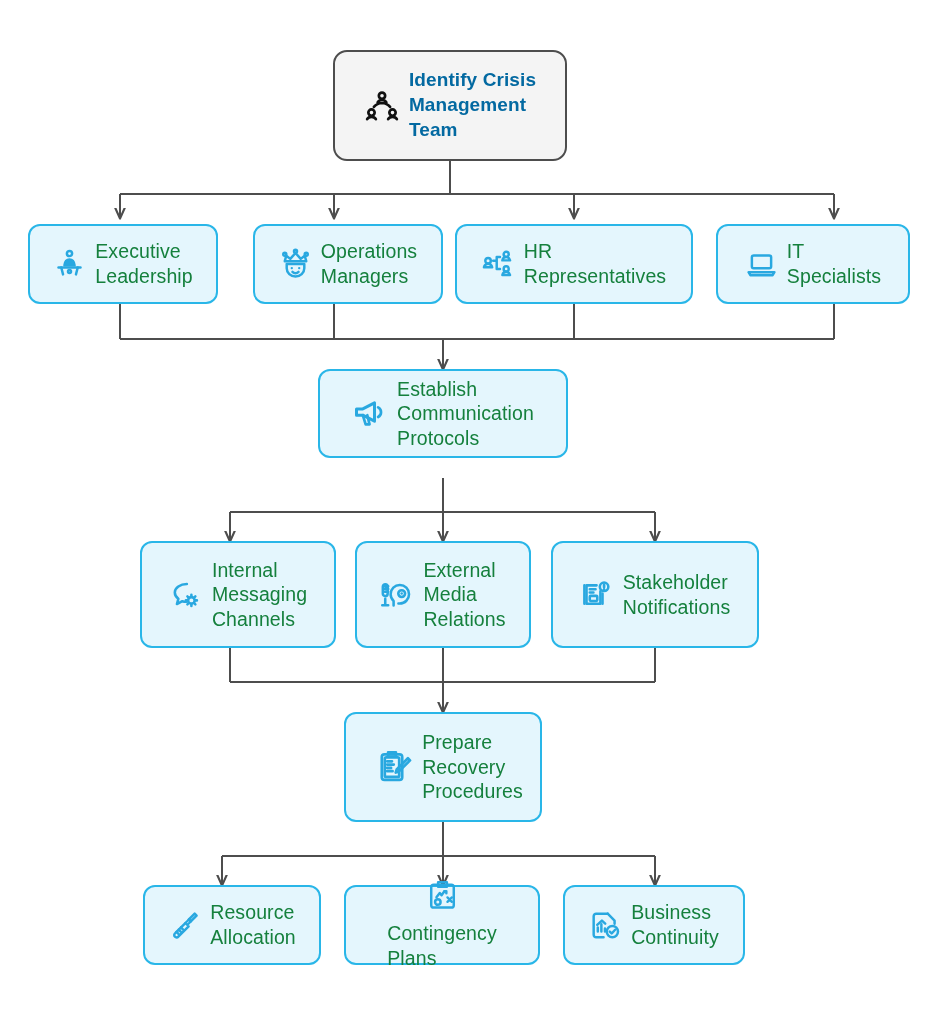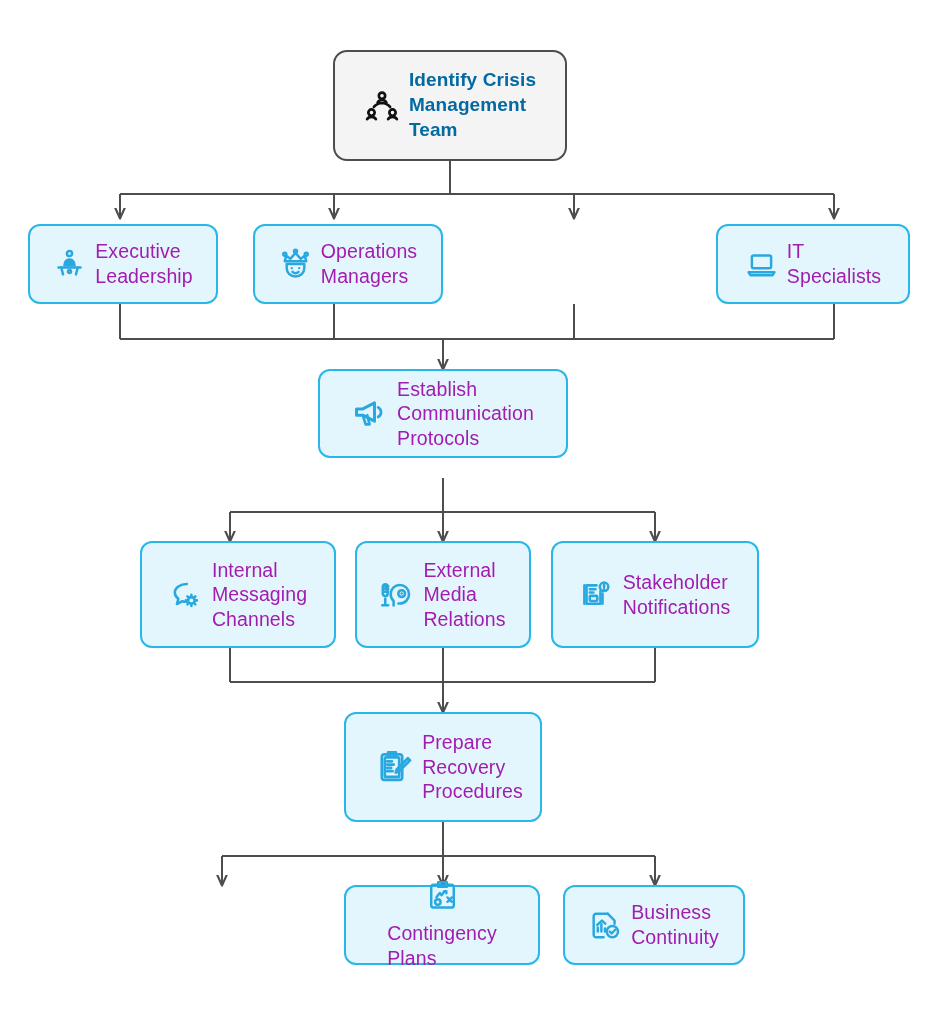--- a/index.html
+++ b/index.html
@@ -69,21 +69,21 @@
 
   .node.root .node-label {
     color: #0369a1;
     font-weight: bold;
     font-size: 19px;
     line-height: 1.3;
     text-align: left;
   }
 
   .node.step .node-label {
-    color: #a21caf;
+    color: #15803d;
     font-weight: normal;
     text-align: left;
   }
 
   
   .ico-dark { stroke: #111111; fill: none; stroke-width: 1.8;
               stroke-linecap: round; stroke-linejoin: round; }
   .ico-cy   { stroke: #29a8e0; fill: none; stroke-width: 1.8;
               stroke-linecap: round; stroke-linejoin: round; }
 </style>
@@ -185,20 +185,37 @@
           <circle cx="9.3" cy="14.6" r="0.85" fill="#29a8e0" stroke="none"></circle>
           <circle cx="14.7" cy="14.6" r="0.85" fill="#29a8e0" stroke="none"></circle>
           <path d="M9.8 17.4c.6.6 1.3.9 2.2.9s1.6-.3 2.2-.9"></path>
         </g>
       </svg>
     </span>
     <span class="node-label">Operations
 Managers</span>
   </div>
 
+  <div class="node step" style="left:455px; top:224px; width:238px; height:80px;">
+    <span class="node-icon">
+      <svg width="33" height="33" viewBox="0 0 24 24">
+        <g class="ico-cy">
+          <circle cx="4.4" cy="9.2" r="2"></circle>
+          <path d="M1.4 14c.4-1.6 1.6-2.6 3-2.6s2.6 1 3 2.6z"></path>
+          <circle cx="17.6" cy="4.6" r="1.85"></circle>
+          <path d="M14.8 9c.4-1.5 1.5-2.4 2.8-2.4S20 7.5 20.4 9z"></path>
+          <circle cx="17.6" cy="15.2" r="1.85"></circle>
+          <path d="M14.8 19.6c.4-1.5 1.5-2.4 2.8-2.4s2.4.9 2.8 2.4z"></path>
+          <path d="M8.1 9.2h2.6v-2.6h2.4M10.7 9.2v6h2.4"></path>
+        </g>
+      </svg>
+    </span>
+    <span class="node-label">HR
+Representatives</span>
+  </div>
 
   <div class="node step" style="left:716px; top:224px; width:194px; height:80px;">
     <span class="node-icon">
       <svg width="33" height="33" viewBox="0 0 24 24">
         <g class="ico-cy">
           <rect x="5" y="5.4" width="14" height="9.4" rx="1.3"></rect>
           <path d="M2.6 17.6h18.8l-1.3 2.2H3.9z"></path>
         </g>
       </svg>
     </span>
@@ -281,20 +298,34 @@
           <path d="M6.8 8.2h3.2M6.8 10.4h4.4M6.8 12.6h2.6M6.8 14.8h3.6"></path>
           <path d="M20.6 6.2l1.4 1.4-7.5 7.5-2 .6.6-2z"></path>
         </g>
       </svg>
     </span>
     <span class="node-label">Prepare
 Recovery
 Procedures</span>
   </div>
 
+  <div class="node step" style="left:143px; top:885px; width:178px; height:80px;">
+    <span class="node-icon">
+      <svg width="33" height="33" viewBox="0 0 24 24">
+        <g class="ico-cy">
+          <path d="M19.4 3.4l1.4 1.4-4.4 4.4-1.4-1.4z"></path>
+          <path d="M15.4 7.4l-2.8 2.8 1.4 1.4 2.8-2.8z" stroke-width="1.6"></path>
+          <path d="M12.6 10.2L5.1 17.7a1.7 1.7 0 1 0 2.4 2.4l7.5-7.5"></path>
+          <path d="M9.4 13.4l1.6 1.6M7.8 15l1.6 1.6M6.2 16.6l1.6 1.6"></path>
+        </g>
+      </svg>
+    </span>
+    <span class="node-label">Resource
+Allocation</span>
+  </div>
 
   <div class="node step" style="left:344px; top:885px; width:196px; height:80px;flex-direction:column;">
     <span class="node-icon">
       <svg width="33" height="33" viewBox="0 0 24 24">
         <g class="ico-cy">
           <rect x="3.8" y="4.2" width="16.4" height="16.6" rx="1.8"></rect>
           <path d="M8.8 2.4h6.4v3.2H8.8z"></path>
           <path d="M7.6 13.2l2.4-3 1.3 1.6 2.1-2.9"></path>
           <path d="M13.4 8.9h1.4v1.4"></path>
           <path d="M15.6 13.4l3.2 3.2M18.8 13.4l-3.2 3.2" stroke-width="1.7"></path>

